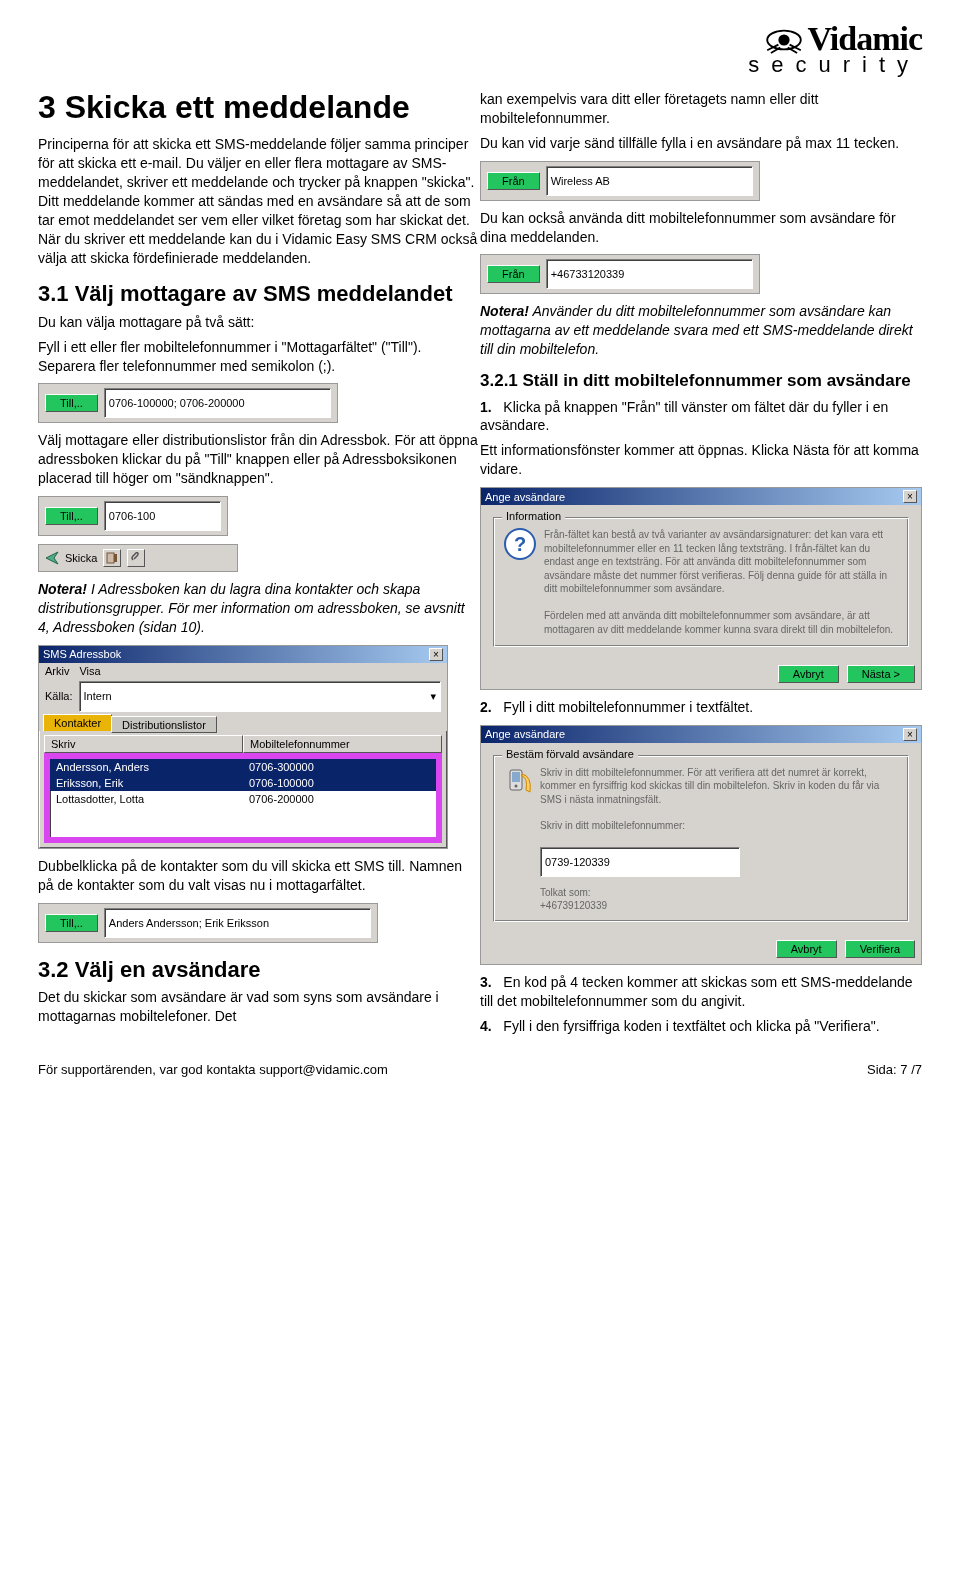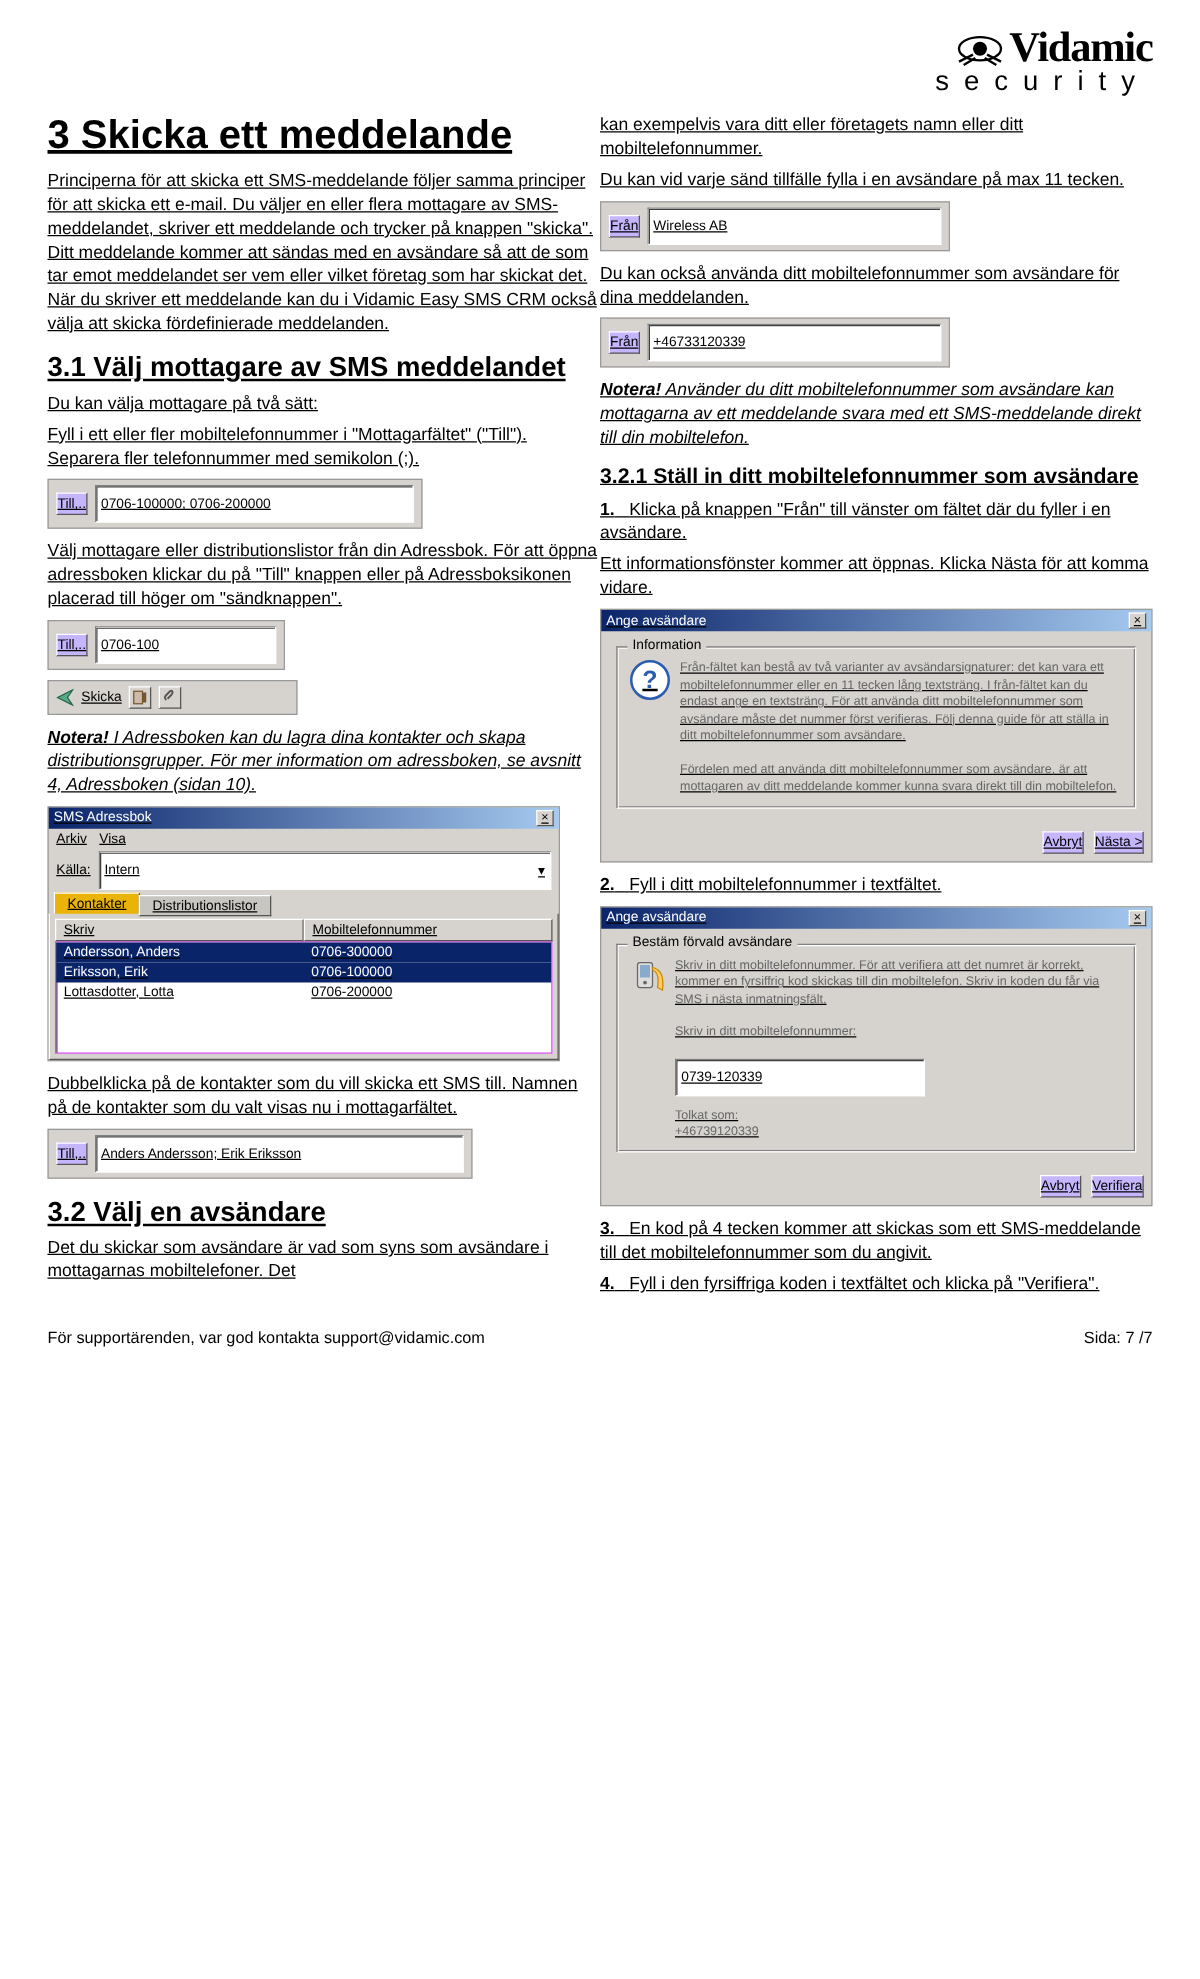--- a/index.html
+++ b/index.html
@@ -34,21 +34,20 @@
   .logo-sub {
     font-size: 22px;
     letter-spacing: 12px;
     text-align: right;
     font-family: Arial, sans-serif;
     margin-top: -6px;
     padding-right: 2px;
   }
   .cols {
     display: flex;
-    text-decoration: underline;
   }
   .col {
     flex: 1 1 0;
     min-width: 0;
   }
   h1 {
     font-size: 32px;
     margin: 6px 0 10px 0;
     line-height: 1.1;
   }
@@ -104,25 +103,25 @@
     font-size:10px;
   }
   .win-body { padding: 8px; }
   .fld-row {
     display: flex;
     align-items: center;
     gap: 6px;
     padding: 4px 6px;
   }
   .btn3d {
-    background:#c4b5fd;
+    background:#22c55e;
     border:1px solid #fff;
     border-right-color:#555;
     border-bottom-color:#555;
-    padding:2px 0;
+    padding:2px 14px;
     font-size:11px;
     font-family: Tahoma, Arial;
   }
   .txt3d {
     background:#fff;
     border:1px solid #808080;
     border-right-color:#fff;
     border-bottom-color:#fff;
     box-shadow: inset 1px 1px 0 #404040;
     padding:8px 4px;
@@ -174,21 +173,21 @@
   }
   .listhead .cell {
     border:1px solid #fff;
     border-right-color:#555;
     border-bottom-color:#555;
     padding:2px 6px;
     font-size:11px;
   }
   .listbody {
     background:#fff;
-    border:1px solid #d946ef;
+    border:6px solid #d946ef;
     box-shadow: inset 1px 1px 0 #404040;
   }
   .listrow { display:flex; padding:1px 0;}
   .listrow .cell { padding:1px 6px; font-size:11px;}
   .listrow.sel { background:#0a246a; color:#fff; }
   .dlgicon {
     width:32px;height:32px;
     background:#fff;
     border-radius:50%;
     border:2px solid #2a5db0;

